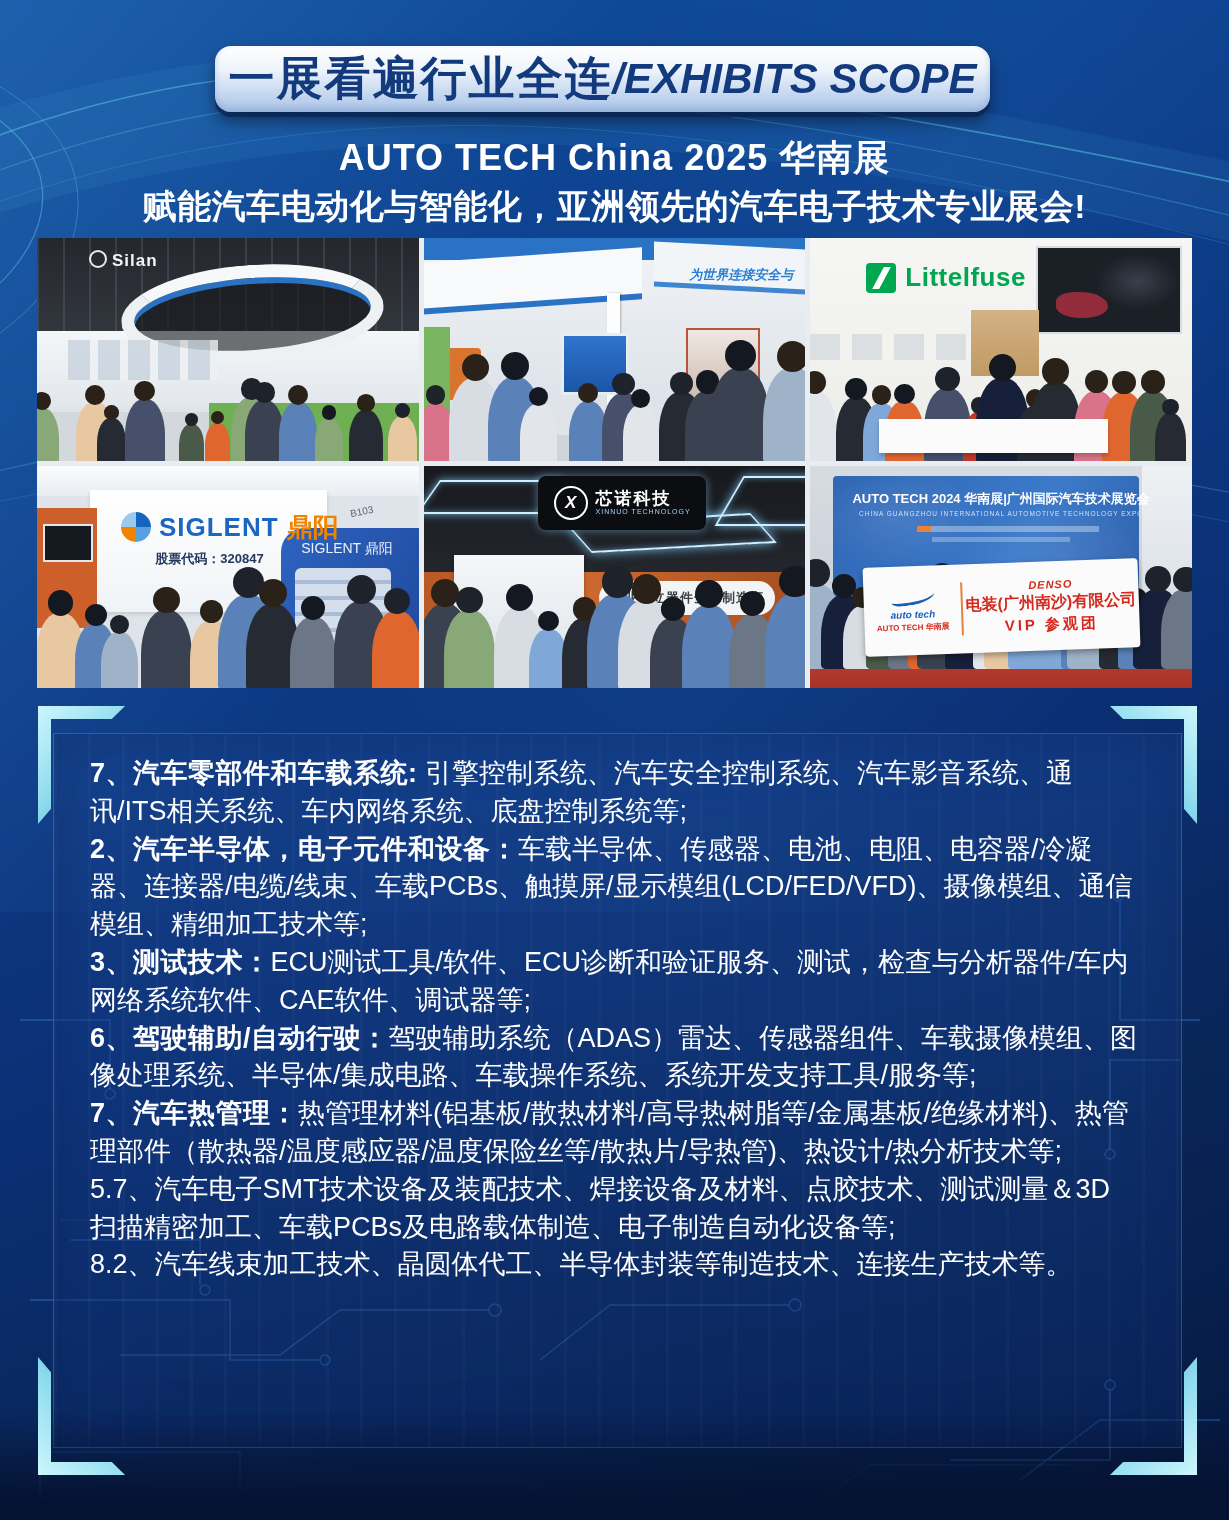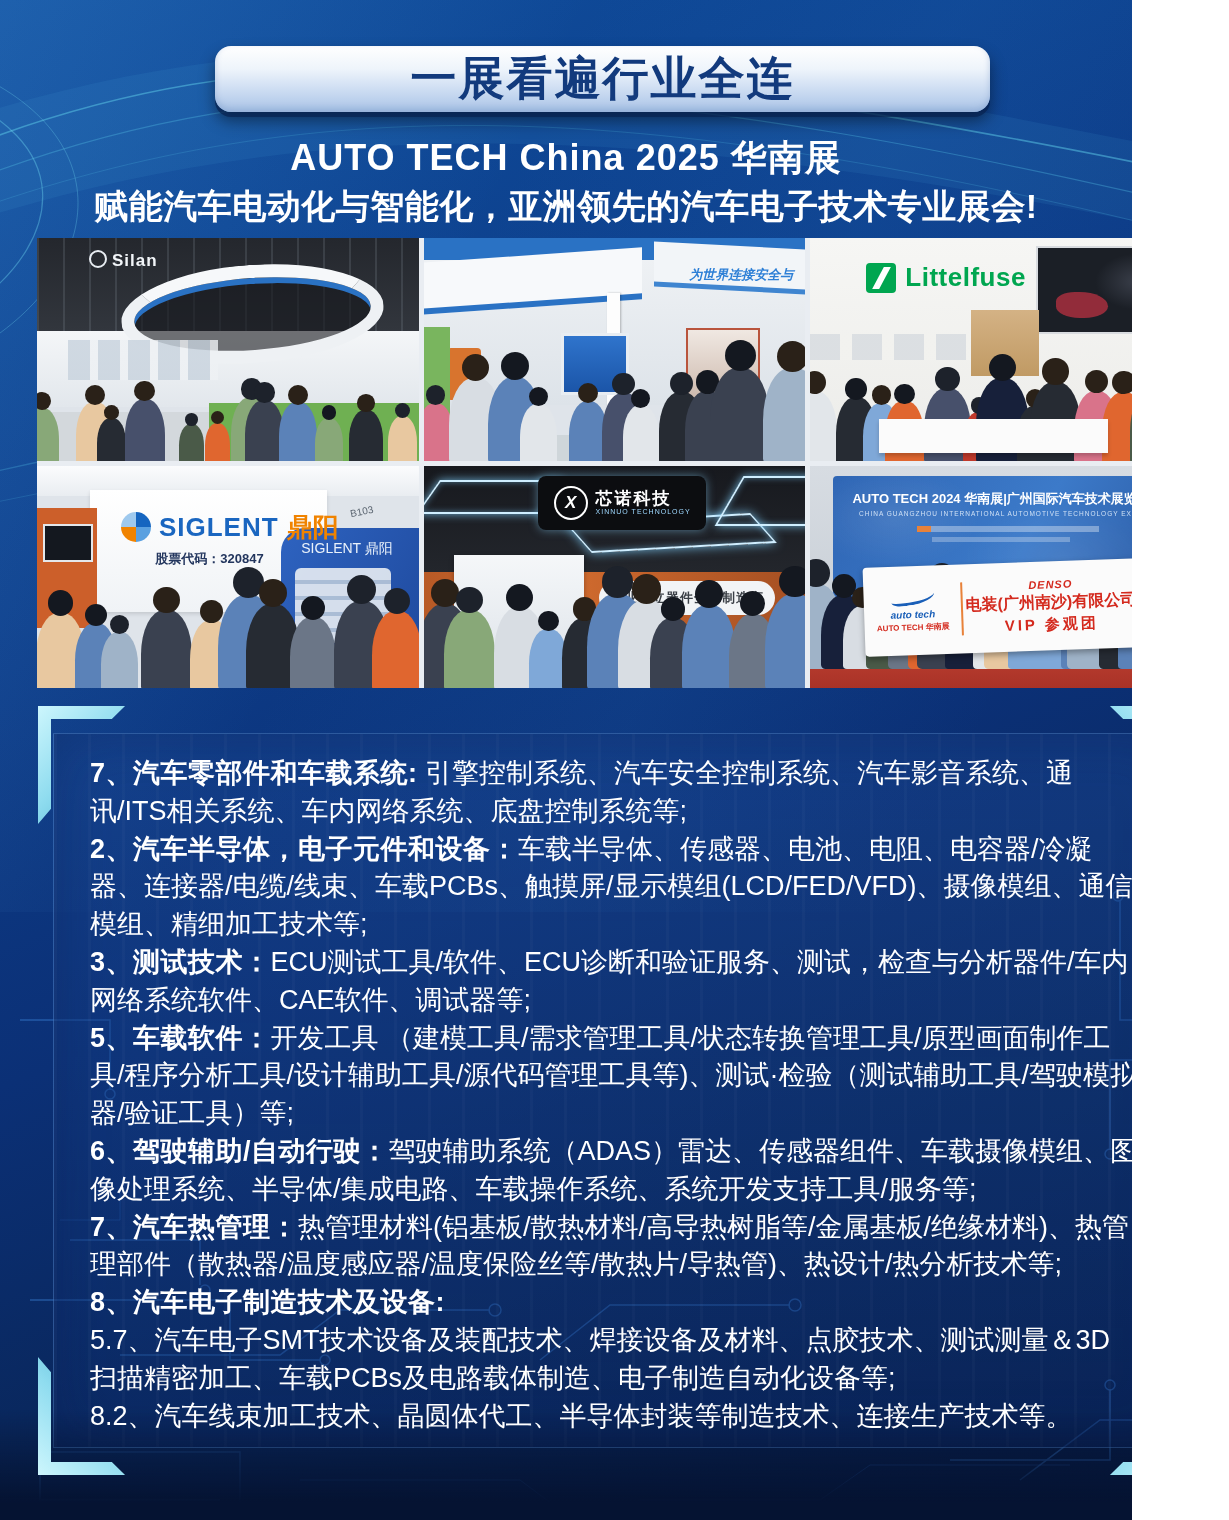--- a/index.html
+++ b/index.html
@@ -1,17 +1,17 @@
 <!DOCTYPE html>
 <html><head>
 <meta charset="utf-8">
 <style>
   html,body{margin:0;padding:0;}
   body{width:1229px;height:1520px;overflow:hidden;font-family:"Liberation Sans","DejaVu Sans",sans-serif;}
-  .page{position:relative;width:1132px;height:1520px;overflow:hidden;
+  .page{position:relative;width:1229px;height:1520px;overflow:hidden;
     background:linear-gradient(158deg,#11509f 0%,#0e4694 16%,#0d3c88 34%,#0b3076 55%,#092659 76%,#071d48 92%,#06183d 100%);}
   .light-band{position:absolute;left:0;top:0;width:100%;height:60%;pointer-events:none;
     background:linear-gradient(115deg,rgba(90,170,235,.18) 0%,rgba(90,170,235,0) 38%,rgba(40,120,200,.12) 62%,rgba(20,70,150,0) 85%);}
   .bg-svg{position:absolute;left:0;top:0;pointer-events:none;}
   .bottom-shade{position:absolute;left:0;bottom:0;width:100%;height:110px;
     background:linear-gradient(rgba(5,16,44,0),#051332 85%);}
 
   
   .banner{position:absolute;left:215px;top:46px;width:775px;height:66px;border-radius:16px;
     background:linear-gradient(#ffffff 0%,#eef4fb 35%,#c9daf1 70%,#a9c3e6 100%);
@@ -194,20 +194,21 @@
     </g>
     <g fill="none" stroke="#2f6fd0" stroke-width="1" opacity="0.35">
       <path d="M300,880 h220 l40,30 h260"></path>
       <path d="M640,900 h180 l50,-35 h200"></path>
       <path d="M60,620 h60 v-30"></path>
     </g>
   </svg>
 
   <div class="banner">
     <span class="cn">一展看遍行业全连</span>
+      <span class="en">/EXHIBITS SCOPE</span>
   </div>
   <div class="event-title">AUTO TECH China 2025 华南展</div>
   <div class="event-subtitle">赋能汽车电动化与智能化，亚洲领先的汽车电子技术专业展会!</div>
 
   <div class="photo-grid">
 
     <div class="photo">
       <div class="p2-wall"></div>
       <div class="p2-ceil"></div>
       <div class="p2-ring"></div>
@@ -543,23 +544,21 @@
 
   <div class="scope-panel">
     <div class="bracket b-tl"></div>
     <div class="bracket b-tr"></div>
     <div class="bracket b-bl"></div>
     <div class="bracket b-br"></div>
     <div class="scope-text" id="scope-list">
         <div class="scope-item"><b>7、汽车零部件和车载系统:</b><span> 引擎控制系统、汽车安全控制系统、汽车影音系统、通讯/ITS相关系统、车内网络系统、底盘控制系统等;</span></div>
         <div class="scope-item"><b>2、汽车半导体，电子元件和设备：</b><span>车载半导体、传感器、电池、电阻、电容器/冷凝器、连接器/电缆/线束、车载PCBs、触摸屏/显示模组(LCD/FED/VFD)、摄像模组、通信模组、精细加工技术等;</span></div>
         <div class="scope-item"><b>3、测试技术：</b><span>ECU测试工具/软件、ECU诊断和验证服务、测试，检查与分析器件/车内网络系统软件、CAE软件、调试器等;</span></div>
-        <div class="scope-item"><b>5、车载软件：</b><span>开发工具 （建模工具/需求管理工具/状态转换管理工具/原型画面制作工具/程序分析工具/设计辅助工具/源代码管理工具等)、测试·检验（测试辅助工具/驾驶模拟器/验证工具）等;</span></div>
         <div class="scope-item"><b>6、驾驶辅助/自动行驶：</b><span>驾驶辅助系统（ADAS）雷达、传感器组件、车载摄像模组、图像处理系统、半导体/集成电路、车载操作系统、系统开发支持工具/服务等;</span></div>
         <div class="scope-item"><b>7、汽车热管理：</b><span>热管理材料(铝基板/散热材料/高导热树脂等/金属基板/绝缘材料)、热管理部件（散热器/温度感应器/温度保险丝等/散热片/导热管)、热设计/热分析技术等;</span></div>
-        <div class="scope-item"><b>8、汽车电子制造技术及设备:</b><span></span></div>
         <div class="scope-item"><span>5.7、汽车电子SMT技术设备及装配技术、焊接设备及材料、点胶技术、测试测量＆3D 扫描精密加工、车载PCBs及电路载体制造、电子制造自动化设备等;</span></div>
         <div class="scope-item"><span>8.2、汽车线束加工技术、晶圆体代工、半导体封装等制造技术、连接生产技术等。</span></div>
       </div>
   </div>
 
   <div class="bottom-shade"></div>
 </div>
 
 </body></html>

